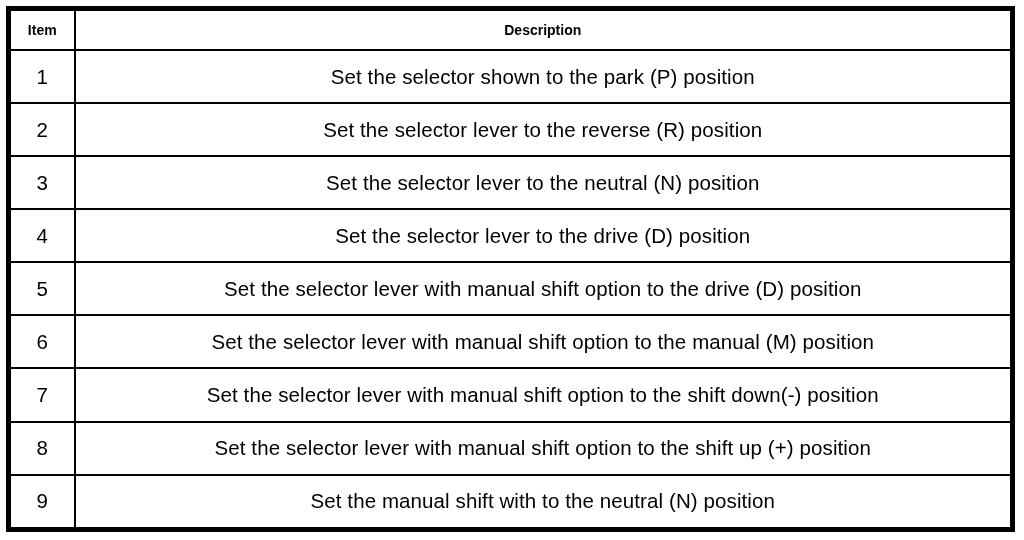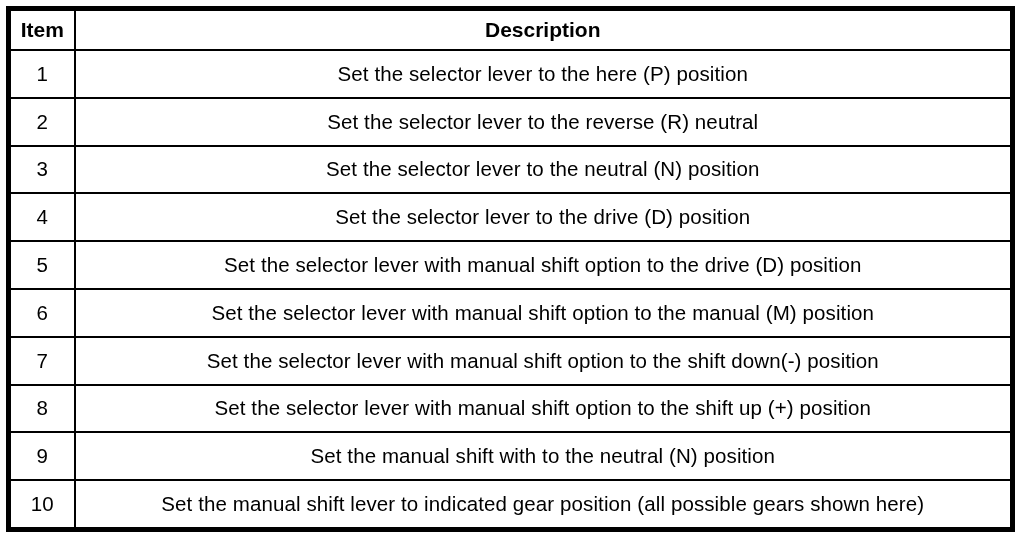--- a/index.html
+++ b/index.html
@@ -32,21 +32,21 @@
   table.procedure td {
     border: 2px solid #000000;
     text-align: center;
     vertical-align: middle;
     padding: 0 4px;
     overflow: hidden;
     white-space: nowrap;
   }
   table.procedure th {
     font-weight: bold;
-    font-size: 21px;
+    font-size: 14px;
     height: 38px;
   }
   table.procedure td {
     font-weight: normal;
     font-size: 20.5px;
     letter-spacing: 0.1px;
     height: 45px;
   }
   col.item-col { width: 66px; }
 </style>
@@ -61,25 +61,25 @@
     </colgroup>
     <thead>
       <tr>
         <th>Item</th>
         <th>Description</th>
       </tr>
     </thead>
     <tbody>
       <tr>
         <td>1</td>
-        <td>Set the selector lever to the here (P) position</td>
+        <td>Set the selector shown to the park (P) position</td>
       </tr>
       <tr>
         <td>2</td>
-        <td>Set the selector lever to the reverse (R) neutral</td>
+        <td>Set the selector lever to the reverse (R) position</td>
       </tr>
       <tr>
         <td>3</td>
         <td>Set the selector lever to the neutral (N) position</td>
       </tr>
       <tr>
         <td>4</td>
         <td>Set the selector lever to the drive (D) position</td>
       </tr>
       <tr>
@@ -95,19 +95,15 @@
         <td>Set the selector lever with manual shift option to the shift down(-) position</td>
       </tr>
       <tr>
         <td>8</td>
         <td>Set the selector lever with manual shift option to the shift up (+) position</td>
       </tr>
       <tr>
         <td>9</td>
         <td>Set the manual shift with to the neutral (N) position</td>
       </tr>
-      <tr>
-        <td>10</td>
-        <td>Set the manual shift lever to indicated gear position (all possible gears shown here)</td>
-      </tr>
     </tbody>
   </table>
 </div>
 
 </body></html>

